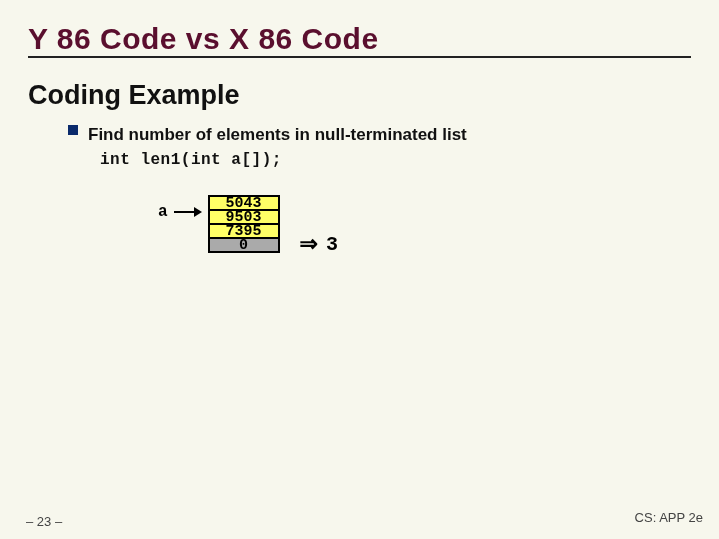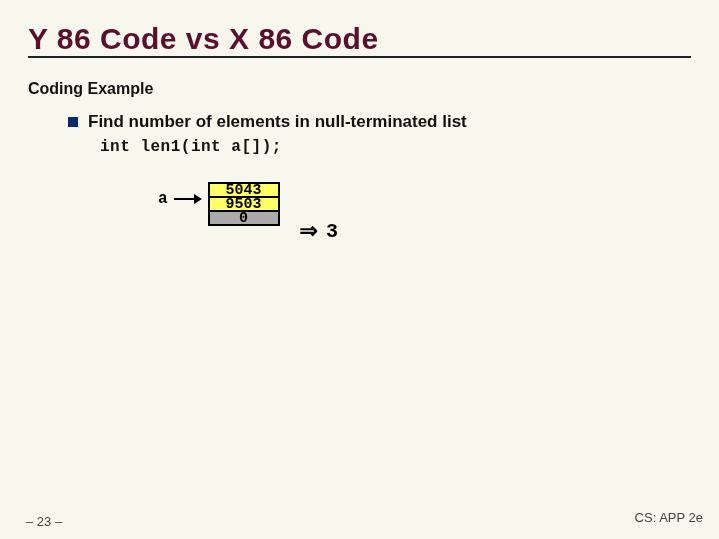--- a/index.html
+++ b/index.html
@@ -15,28 +15,28 @@
     font-size: 30px;
     font-weight: bold;
     letter-spacing: 0.5px;
   }
   .underline {
     border-bottom: 2px solid #222;
     width: 100%;
     margin-bottom: 22px;
   }
   .subhead {
-    font-size: 16px;
+    font-size: 27px;
     font-weight: bold;
     color: #111;
     margin-bottom: 14px;
   }
   .bullet-row {
     display: flex;
-    align-items: center;
+    align-items: flex-start;
     margin-left: 40px;
   }
   .sqbullet {
     width: 10px;
     height: 10px;
     background: #0a2a6b;
     margin-right: 10px;
     flex: 0 0 auto;
   }
   .bullet-text {
@@ -141,20 +141,21 @@
     <span class="a-label">a</span>
     <svg class="arrow-svg" width="28" height="12" viewBox="0 0 28 12">
       <line x1="0" y1="6" x2="20" y2="6" stroke="#000" stroke-width="2"></line>
       <polygon points="20,1 28,6 20,11" fill="#000"></polygon>
     </svg>
   </div>
 
   <div class="array">
     <div class="cell yellow">5043</div>
     <div class="cell yellow">9503</div>
+    <div class="cell yellow">7395</div>
     <div class="cell gray">0</div>
   </div>
 
   <div class="result">
     <span class="rarrow">⇒</span>
     <span class="result-num">3</span>
   </div>
 </div>
 
 <div class="footer-left">– 23 –</div>

